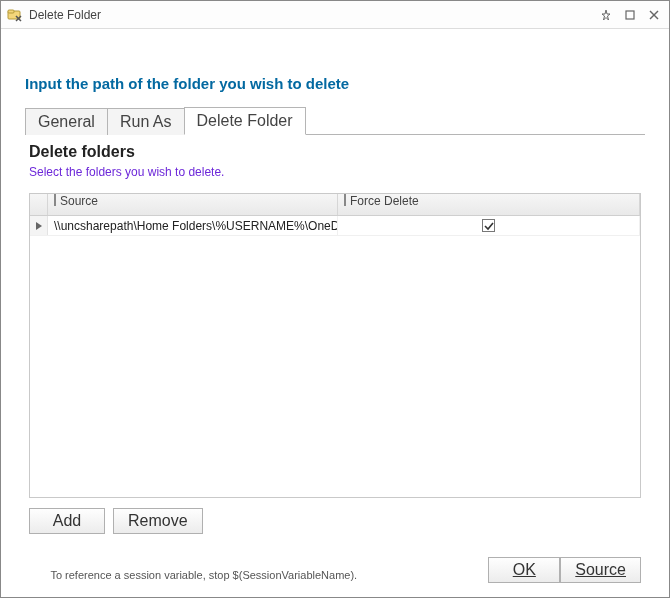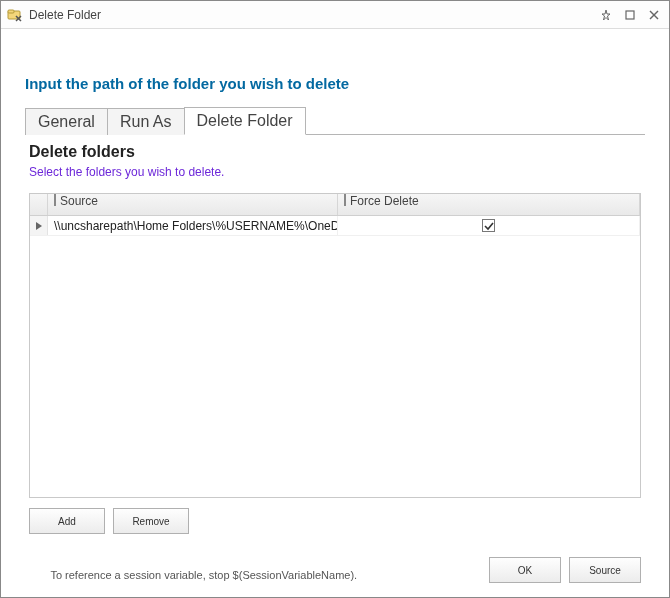--- a/index.html
+++ b/index.html
@@ -125,30 +125,30 @@
     width: 13px; height: 13px; border:1px solid #777; background:#fff;
     display:flex; align-items:center; justify-content:center;
   }
   .btnrow {
     display: flex; gap: 8px; margin-top: 10px;
   }
   .btn {
     min-width: 76px; height: 24px;
     border: 1px solid #b0b0b0;
     background: linear-gradient(#fefefe,#ececec);
-    font-size: 10px; color:#333;
+    font-size: 16px; color:#333;
     display:flex; align-items:center; justify-content:center;
     padding: 12px 14px;
   }
   .footer {
     display:flex; align-items:flex-end; margin-top: 16px;
     font-size: 11px; color: #555;
   }
   .tip { flex:1; line-height: 1.5; }
-  .footer .btn { min-width: 72px; margin-left: 8px; height: 17px;}
+  .footer .btn { min-width: 72px; height: 17px; text-decoration: underline;}
 </style>
 </head>
 <body>
 
 <div class="window">
 
   <div class="titlebar">
     <span class="ticon">
       <svg width="16" height="16" viewBox="0 0 16 16">
         <rect x="1" y="4" width="12" height="8" rx="1" fill="#f4d67a" stroke="#b59a3a"></rect>

